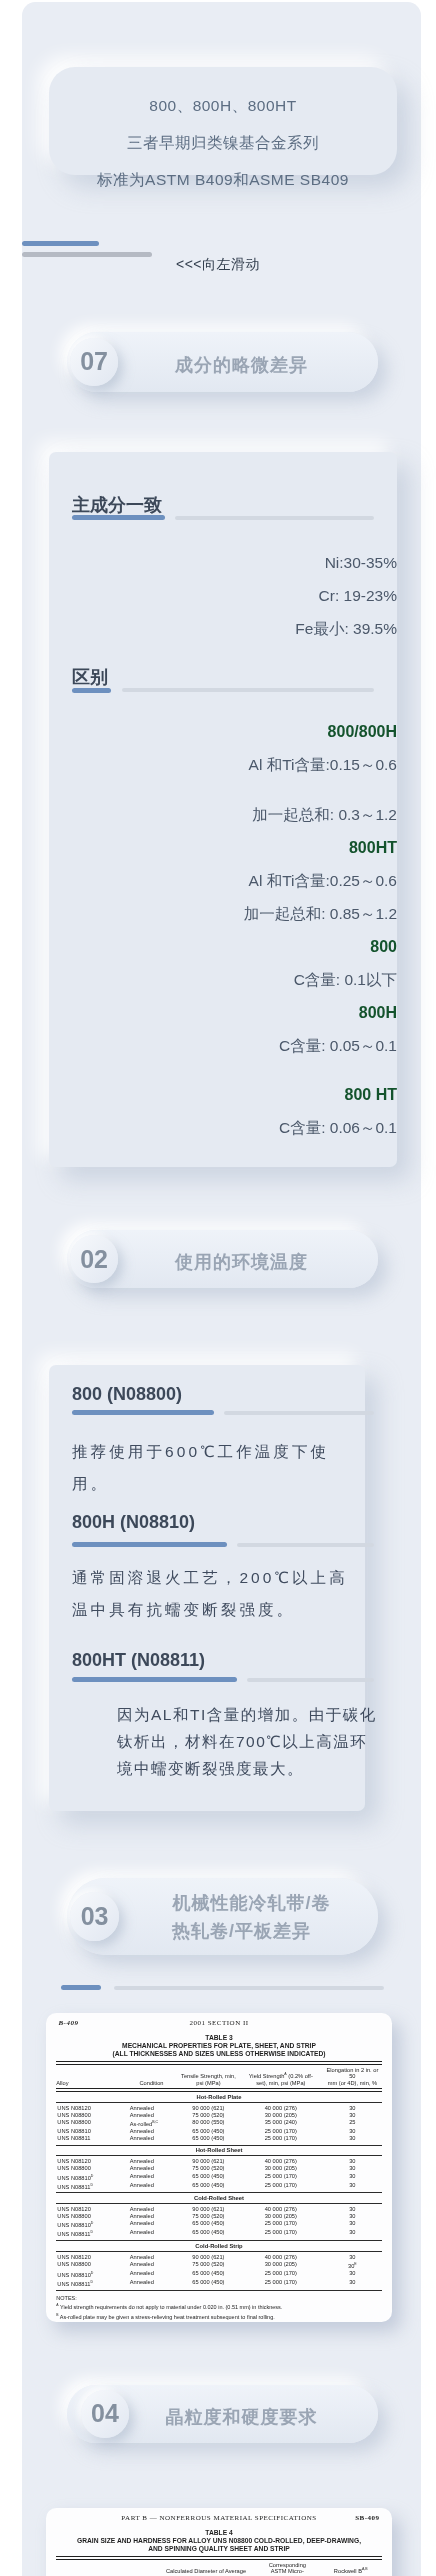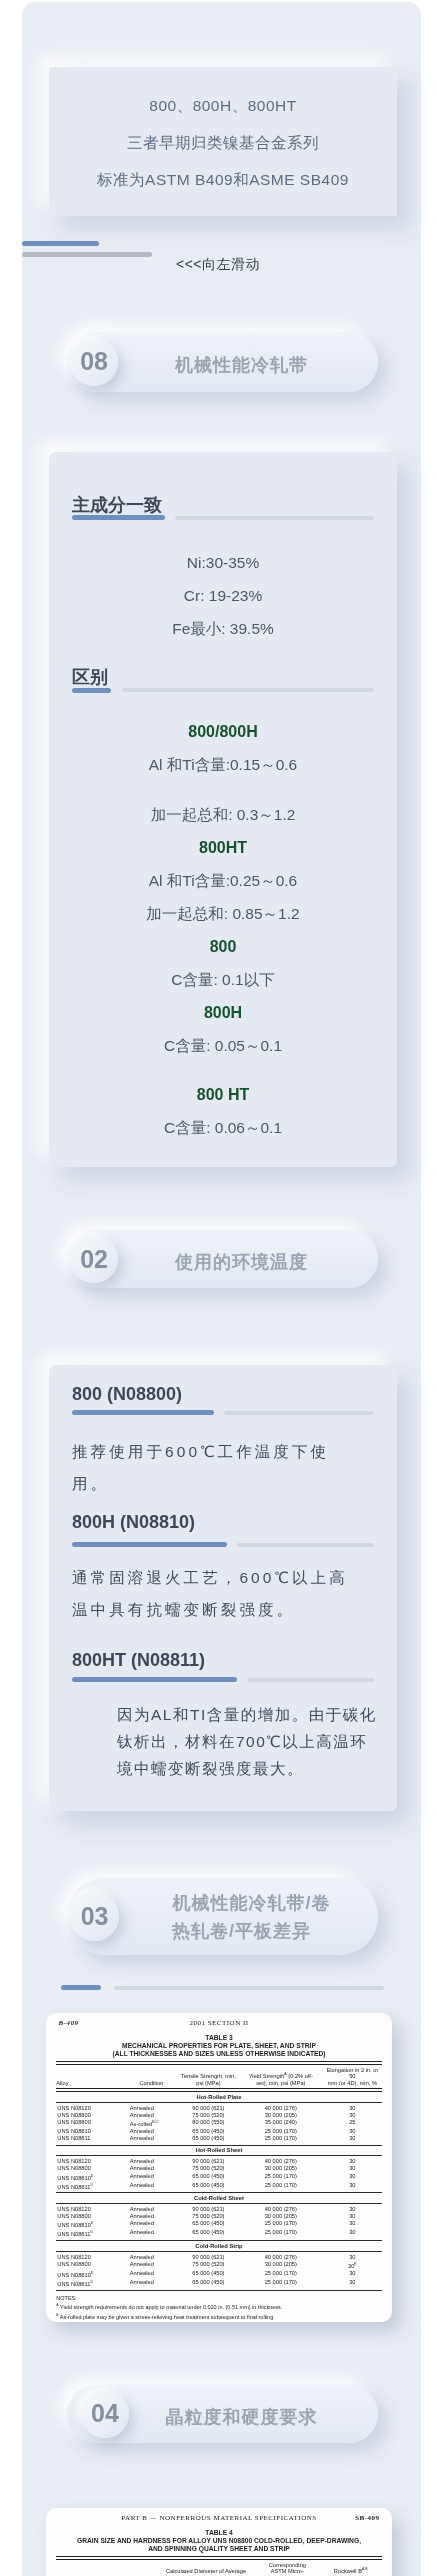--- a/index.html
+++ b/index.html
@@ -12,28 +12,28 @@
   .bar{position:absolute;border-radius:3.1px;}
   .bar.blue{background:#6d90bf;}
   .bar.gray{background:#b5bac3;}
   .bar.lgray{background:#d2d8e1;}
   .pill{position:absolute;border-radius:41px;background:linear-gradient(180deg,#eff3f9,#e2e8f1);
         box-shadow:9.3px 9.3px 17.5px rgba(163,177,198,.42),-7.2px -7.2px 13.4px rgba(255,255,255,.92);}
   .num-circle{position:absolute;border-radius:50%;background:linear-gradient(135deg,#f7f9fc,#e1e7f1);
         box-shadow:5.2px 5.2px 10.3px rgba(163,177,198,.5),-3.1px -3.1px 7.2px rgba(255,255,255,.95);
         display:flex;align-items:center;justify-content:center;font-weight:bold;font-size:25px;color:#84909f;}
   .pill-label{position:absolute;text-align:center;font-weight:bold;color:#9aa5b4;font-size:18px;letter-spacing:1px;}
-  .header-card{left:49px;top:67px;width:348px;height:149px;border-radius:3px;}
+  .header-card{left:49px;top:67px;width:348px;height:108px;border-radius:26px;}
   .header-card div{text-align:center;font-size:15.5px;color:#5c6d82;line-height:37px;letter-spacing:0.5px;}
   .header-card{padding-top:19.6px;box-sizing:border-box;}
   .swipe-hint{position:absolute;left:0;width:436px;top:256px;text-align:center;
               font-size:14px;color:#333f4e;letter-spacing:0.5px;}
   .sec-title{position:absolute;font-weight:bold;color:#3c4859;font-size:18px;}
   .center-col{position:absolute;left:0;width:348px;text-align:center;}
-  .cline{font-size:15.5px;color:#4b586a;height:33px;line-height:33px;}
+  .cline{font-size:15.5px;color:#4b586a;height:33px;line-height:33px;text-align:right;}
   .cline.b{font-weight:bold;color:#14532d;font-size:16px;}
   .cline.g{margin-top:16.5px;}
   .body-line{font-size:15.5px;color:#3f4b5e;line-height:32px;letter-spacing:3.1px;}
   .s3 .body-line{line-height:27px;letter-spacing:1.5px;margin-left:45px;}
   
   .tcard{position:absolute;background:#fdfdfe;border-radius:10.3px;overflow:hidden;
          box-shadow:8.2px 9.3px 16.5px rgba(150,165,188,.45);padding:6.2px 10.3px;box-sizing:border-box;color:#1d1d1d;}
   .doc-row{position:relative;height:9.3px;font-family:"Liberation Serif",serif;font-size:7px;
            text-align:center;letter-spacing:0.5px;}
   .doc-code{position:absolute;font-weight:bold;font-style:italic;}
@@ -63,22 +63,22 @@
   <div class="card header-card">
     <div>800、800H、800HT</div>
     <div>三者早期归类镍基合金系列</div>
     <div>标准为ASTM B409和ASME SB409</div>
   </div>
   <div class="bar blue" style="left:22px;top:241px;width:77px;height:5.2px"></div>
   <div class="bar gray" style="left:22px;top:252px;width:130px;height:4.6px"></div>
   <div class="swipe-hint">&lt;&lt;&lt;向左滑动</div>
 
   <div class="pill" style="left:67px;top:332px;width:311px;height:60px">
-    <div class="num-circle" style="left:3.1px;top:5.7px;width:48px;height:48px">08</div>
-    <div class="pill-label" style="left:82px;width:185px;top:20.6px">机械性能冷轧带</div>
+    <div class="num-circle" style="left:3.1px;top:5.7px;width:48px;height:48px">07</div>
+    <div class="pill-label" style="left:82px;width:185px;top:20.6px">成分的略微差异</div>
   </div>
 
   <div class="card" style="left:49px;top:452px;width:348px;height:715px">
     <div class="sec-title" style="left:23px;top:41px">主成分一致</div>
     <div class="bar blue" style="left:23px;top:63px;width:93px;height:5.2px"></div>
     <div class="bar lgray" style="left:126px;top:64px;width:199px;height:4.1px"></div>
     <div class="center-col" style="top:94px">
         <div class="cline">Ni:30-35%</div>
         <div class="cline">Cr: 19-23%</div>
         <div class="cline">Fe最小: 39.5%</div>
@@ -100,33 +100,33 @@
         <div class="cline b g">800 HT</div>
         <div class="cline">C含量: 0.06～0.1</div>
       </div>
   </div>
 
   <div class="pill" style="left:67px;top:1230px;width:311px;height:58px">
     <div class="num-circle" style="left:3.1px;top:5.2px;width:48px;height:48px">02</div>
     <div class="pill-label" style="left:82px;width:185px;top:20px">使用的环境温度</div>
   </div>
 
-  <div class="card" style="left:49px;top:1365px;width:348px;height:446px">
+  <div class="card" style="left:49px;top:1365px;width:316px;height:446px">
     <div class="sec-title" style="left:23px;top:18.5px">800 (N08800)</div>
     <div class="bar blue" style="left:23px;top:45px;width:142px;height:5.2px"></div>
     <div class="bar lgray" style="left:175px;top:46px;width:150px;height:4.1px"></div>
     <div style="position:absolute;left:23px;top:71px;width:309px">
       <div class="body-line">推荐使用于600℃工作温度下使</div>
       <div class="body-line">用。</div>
     </div>
     <div class="sec-title" style="left:23px;top:147px">800H (N08810)</div>
     <div class="bar blue" style="left:23px;top:177px;width:155px;height:5.2px"></div>
     <div class="bar lgray" style="left:188px;top:178px;width:137px;height:4.1px"></div>
     <div style="position:absolute;left:23px;top:197px;width:309px">
-      <div class="body-line">通常固溶退火工艺，600℃以上高</div>
+      <div class="body-line">通常固溶退火工艺，200℃以上高</div>
       <div class="body-line">温中具有抗蠕变断裂强度。</div>
     </div>
     <div class="sec-title" style="left:23px;top:285px">800HT (N08811)</div>
     <div class="bar blue" style="left:23px;top:312px;width:165px;height:5.2px"></div>
     <div class="bar lgray" style="left:198px;top:313px;width:127px;height:4.1px"></div>
     <div class="s3" style="position:absolute;left:23px;top:336px;width:309px">
       <div class="body-line">因为AL和TI含量的增加。由于碳化</div>
       <div class="body-line">钛析出，材料在700℃以上高温环</div>
       <div class="body-line">境中蠕变断裂强度最大。</div>
     </div>

